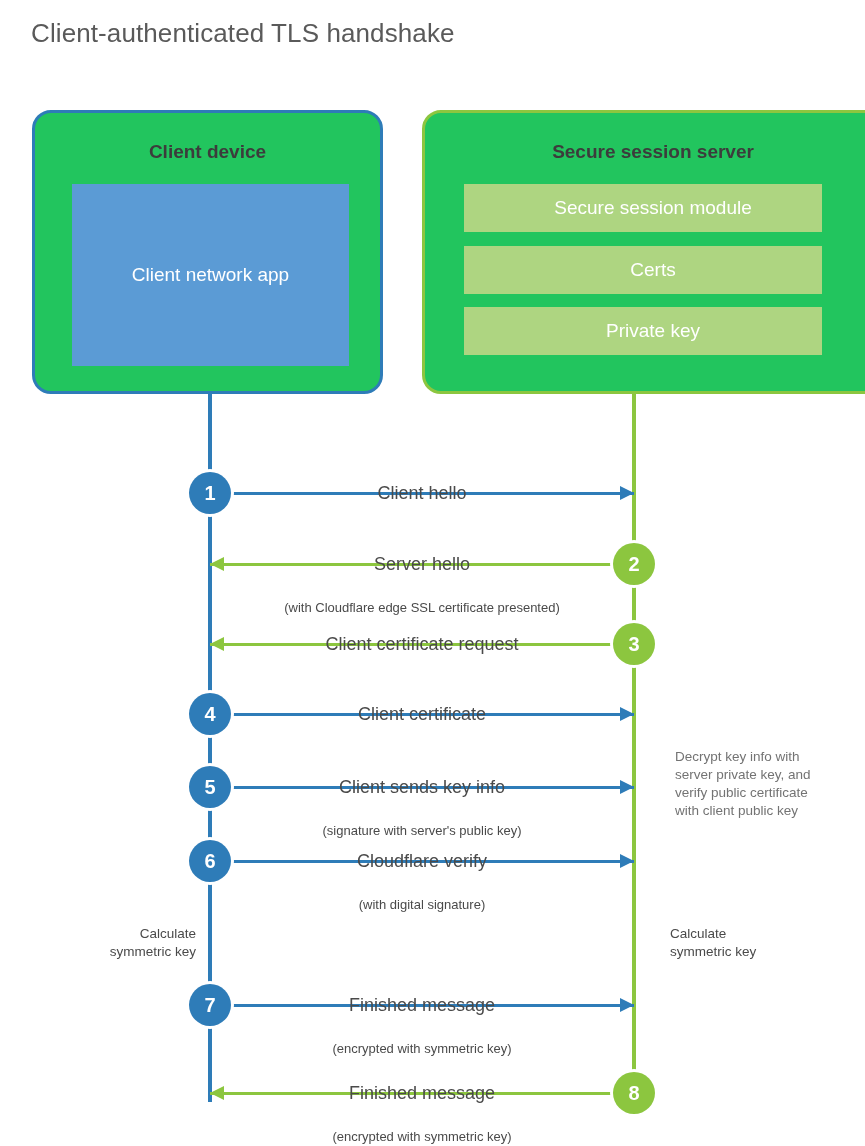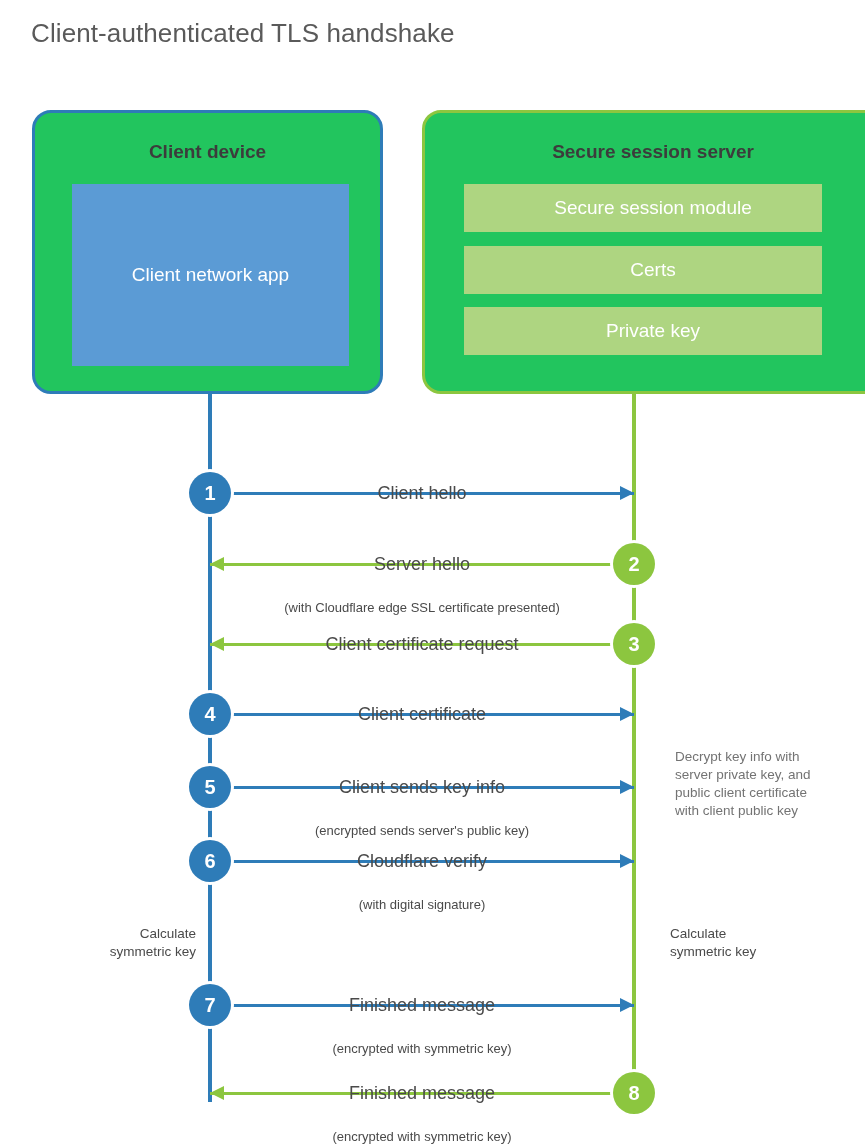--- a/index.html
+++ b/index.html
@@ -268,21 +268,21 @@
     <div class="msg-row" style="top: 714px;">
       <div class="msg-line blue"></div>
       <div class="arrow-head right"></div>
       <div class="msg-label">Client certificate</div>
       <div class="step-circle blue">4</div>
     </div>
     <div class="msg-row" style="top: 787px;">
       <div class="msg-line blue"></div>
       <div class="arrow-head right"></div>
       <div class="msg-label">Client sends key info</div>
-      <div class="msg-sublabel">(encrypted sends server's public key)</div>
+      <div class="msg-sublabel">(signature with server's public key)</div>
       <div class="step-circle blue">5</div>
     </div>
     <div class="msg-row" style="top: 861px;">
       <div class="msg-line blue"></div>
       <div class="arrow-head right"></div>
       <div class="msg-label">Cloudflare verify</div>
       <div class="msg-sublabel">(with digital signature)</div>
       <div class="step-circle blue">6</div>
     </div>
     <div class="msg-row" style="top: 1005px;">
@@ -297,21 +297,21 @@
       <div class="arrow-head left"></div>
       <div class="msg-label">Finished message</div>
       <div class="msg-sublabel">(encrypted with symmetric key)</div>
       <div class="step-circle green">8</div>
     </div>
   </div>
 
 <div id="decrypt-note">
     <span class="note-line">Decrypt key info with</span>
     <span class="note-line">server private key, and</span>
-    <span class="note-line">public client certificate</span>
+    <span class="note-line">verify public certificate</span>
     <span class="note-line">with client public key</span>
   </div>
 <div id="calc-left-note">
     <span class="note-line">Calculate</span>
     <span class="note-line">symmetric key</span>
   </div>
 <div id="calc-right-note">
     <span class="note-line">Calculate</span>
     <span class="note-line">symmetric key</span>
   </div>

